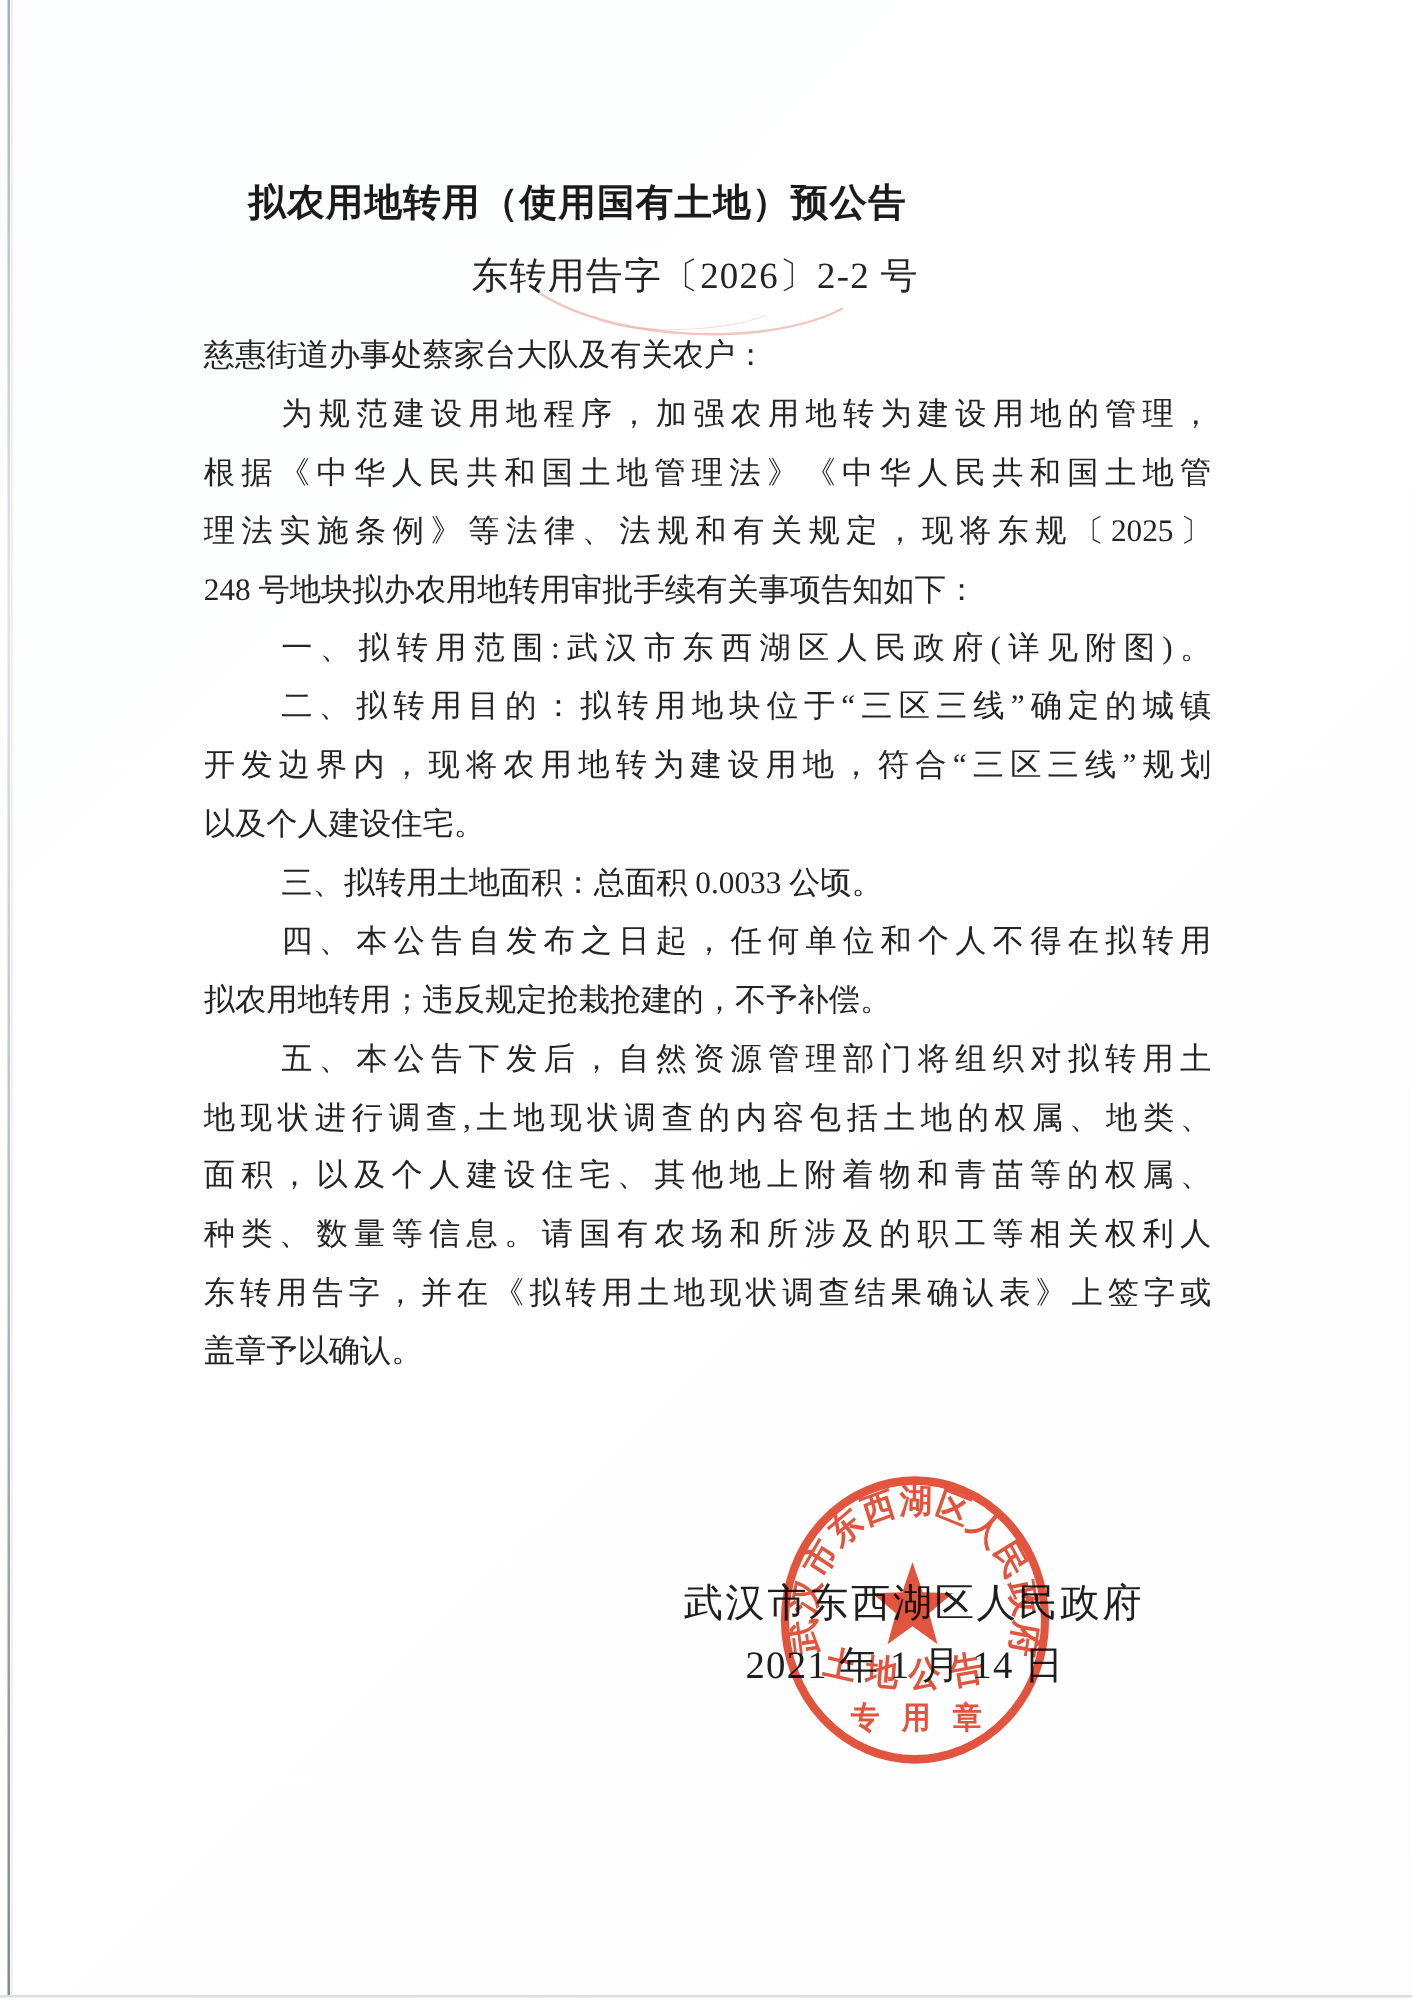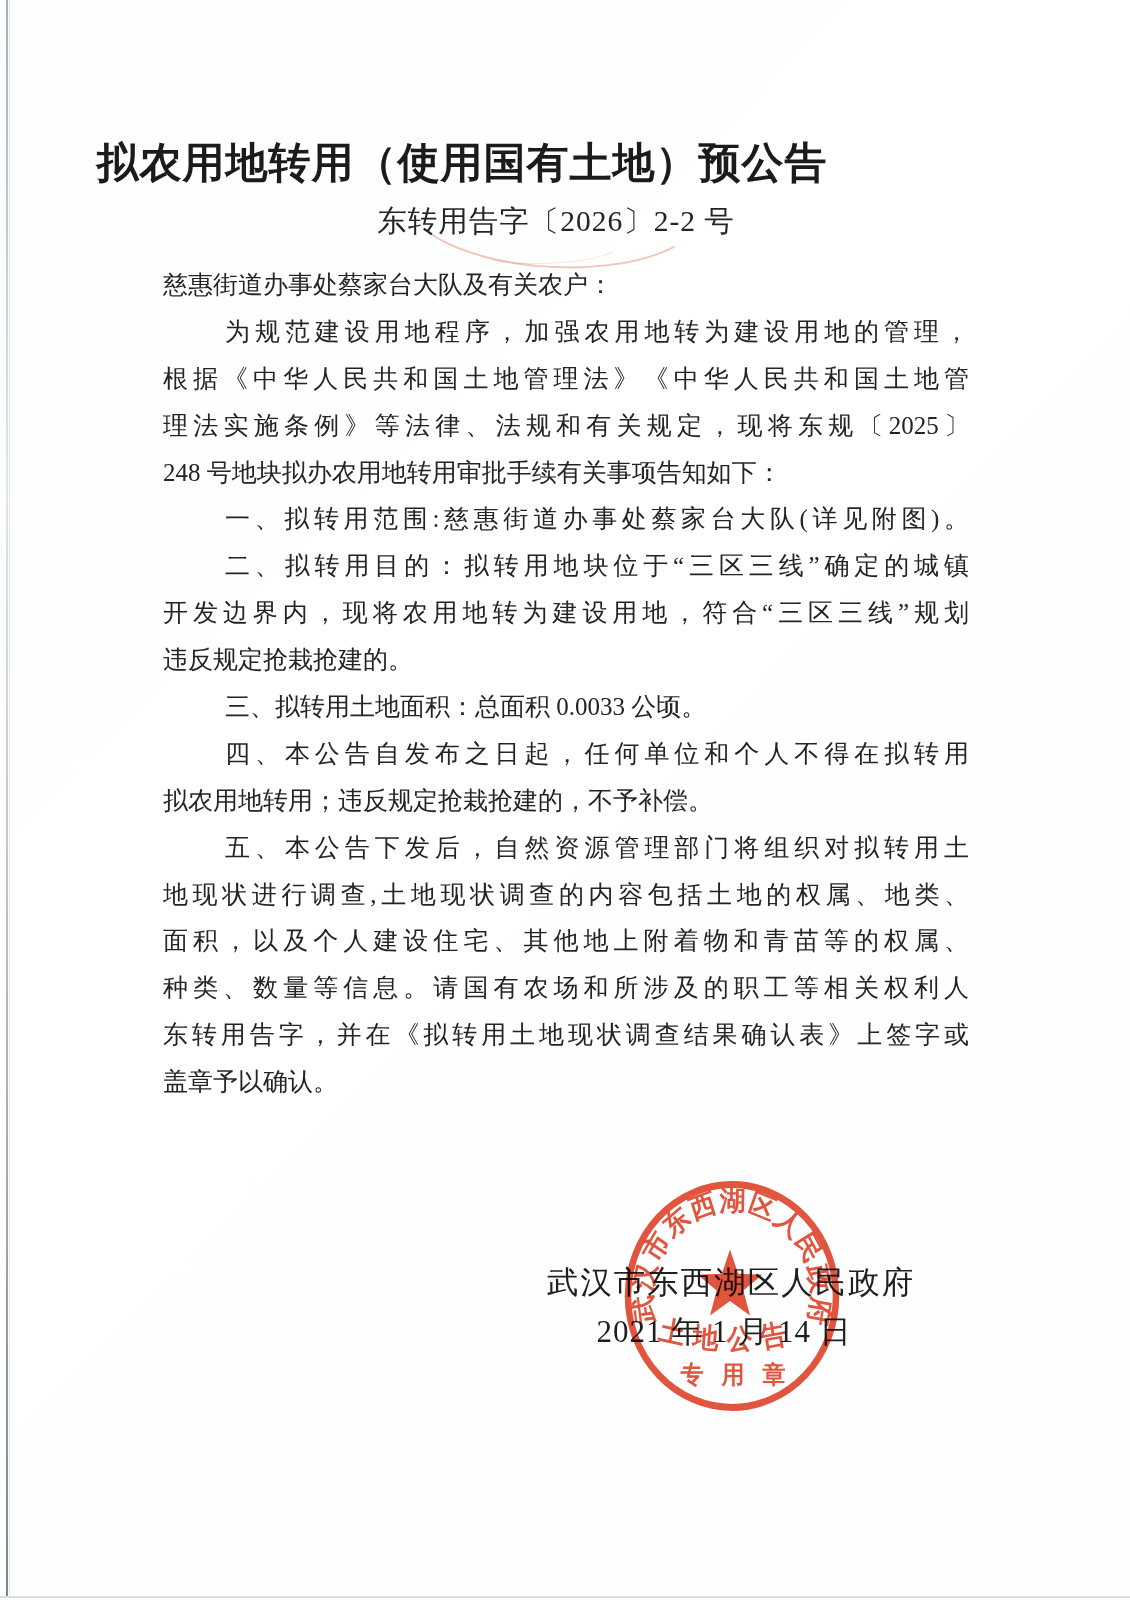--- a/index.html
+++ b/index.html
@@ -12,21 +12,21 @@
      background:linear-gradient(180deg,rgba(95,110,122,.55),rgba(140,158,172,.25) 30%,rgba(95,110,122,.6) 75%,rgba(70,85,95,.7));}
   .edge-line-left2{position:absolute;left:9px;top:0;width:1px;height:1596px;background:rgba(160,180,195,.3);}
   .edge-line-bottom{position:absolute;left:0;top:1596px;width:1130px;height:2px;background:rgba(120,140,160,.28);}
   .ghost-stamp{position:absolute;left:405px;top:142px;width:295px;height:122px;border-radius:50%;
      border:2.5px solid transparent;border-bottom-color:rgba(222,104,84,.38);transform:rotate(3deg);}
   .ghost-stamp2{position:absolute;left:470px;top:228px;width:150px;height:34px;border-radius:50%;
      border:1.5px solid transparent;border-bottom-color:rgba(214,120,100,.22);transform:rotate(-2deg);}
 
   .title{position:absolute;top:139px;left:0;width:924px;text-align:center;
      font-family:"DejaVu Sans","Liberation Sans",sans-serif;font-weight:bold;
-     font-size:42px;line-height:48px;color:#1b1b1b;letter-spacing:1px;}
+     font-size:30px;line-height:48px;color:#1b1b1b;letter-spacing:1px;}
   .docnum{position:absolute;top:203px;left:556px;transform:translateX(-50%);
      font-size:29.5px;line-height:36px;color:#242424;white-space:nowrap;letter-spacing:1px;text-align:center;}
 
   .body-block{position:absolute;left:163px;top:262px;width:806px;color:#242424;}
   .line{font-size:25px;height:46.9px;line-height:46.9px;white-space:nowrap;overflow:visible;}
   .line.fill{white-space:normal;text-align:justify;text-align-last:justify;}
   .line.indent{text-indent:62px;}
 
   .sig-agency{position:absolute;top:1263px;left:731px;transform:translateX(-50%);
      font-size:31.5px;line-height:40px;color:#1f1f1f;letter-spacing:2px;white-space:nowrap;}
@@ -50,24 +50,24 @@
 
   <div class="title">拟农用地转用（使用国有土地）预公告</div>
   <div class="docnum">东转用告字〔2026〕2-2 号</div>
 
   <div class="body-block">
     <div class="line">慈惠街道办事处蔡家台大队及有关农户：</div>
     <div class="line indent fill">为规范建设用地程序，加强农用地转为建设用地的管理，</div>
     <div class="line fill">根据《中华人民共和国土地管理法》《中华人民共和国土地管</div>
     <div class="line fill">理法实施条例》等法律、法规和有关规定，现将东规〔2025〕</div>
     <div class="line">248 号地块拟办农用地转用审批手续有关事项告知如下：</div>
-    <div class="line indent fill">一、拟转用范围:慈惠街道办事处蔡家台大队(详见附图)。</div>
+    <div class="line indent fill">一、拟转用范围:武汉市东西湖区人民政府(详见附图)。</div>
     <div class="line indent fill">二、拟转用目的：拟转用地块位于“三区三线”确定的城镇</div>
     <div class="line fill">开发边界内，现将农用地转为建设用地，符合“三区三线”规划</div>
-    <div class="line">违反规定抢栽抢建的。</div>
+    <div class="line">以及个人建设住宅。</div>
     <div class="line indent">三、拟转用土地面积：总面积 0.0033 公顷。</div>
     <div class="line indent fill">四、本公告自发布之日起，任何单位和个人不得在拟转用</div>
     <div class="line">拟农用地转用；违反规定抢栽抢建的，不予补偿。</div>
     <div class="line indent fill">五、本公告下发后，自然资源管理部门将组织对拟转用土</div>
     <div class="line fill">地现状进行调查,土地现状调查的内容包括土地的权属、地类、</div>
     <div class="line fill">面积，以及个人建设住宅、其他地上附着物和青苗等的权属、</div>
     <div class="line fill">种类、数量等信息。请国有农场和所涉及的职工等相关权利人</div>
     <div class="line fill">东转用告字，并在《拟转用土地现状调查结果确认表》上签字或</div>
     <div class="line">盖章予以确认。</div>
   </div>

